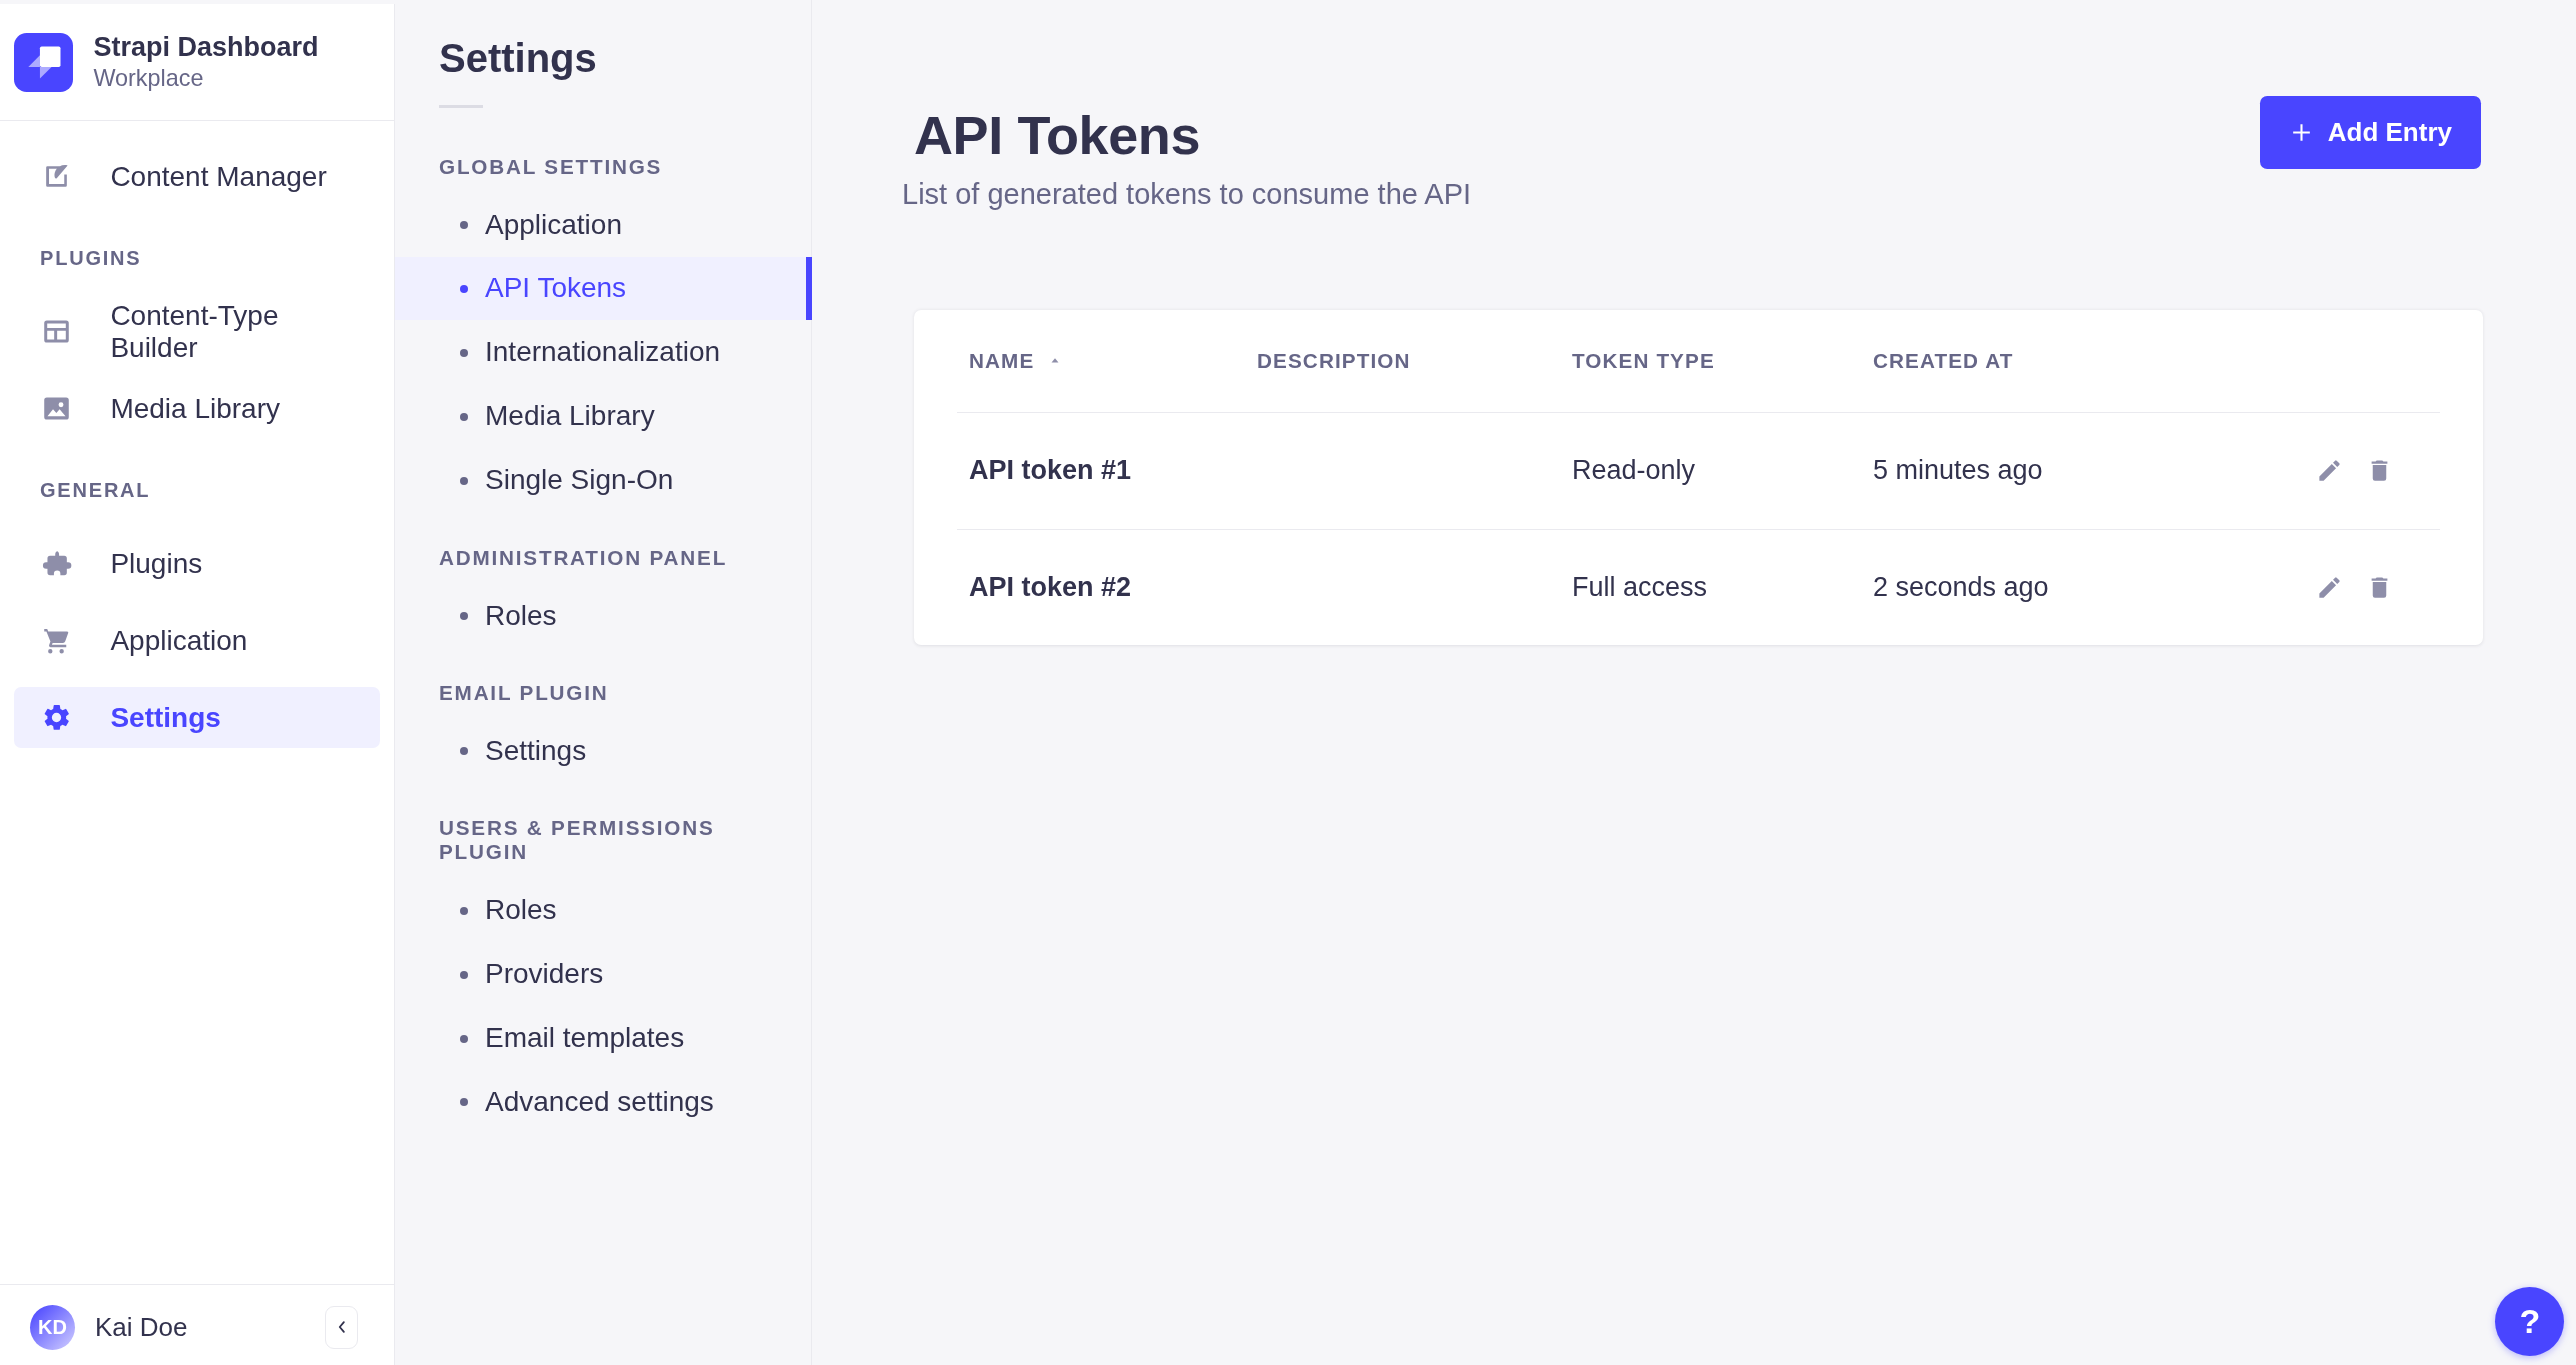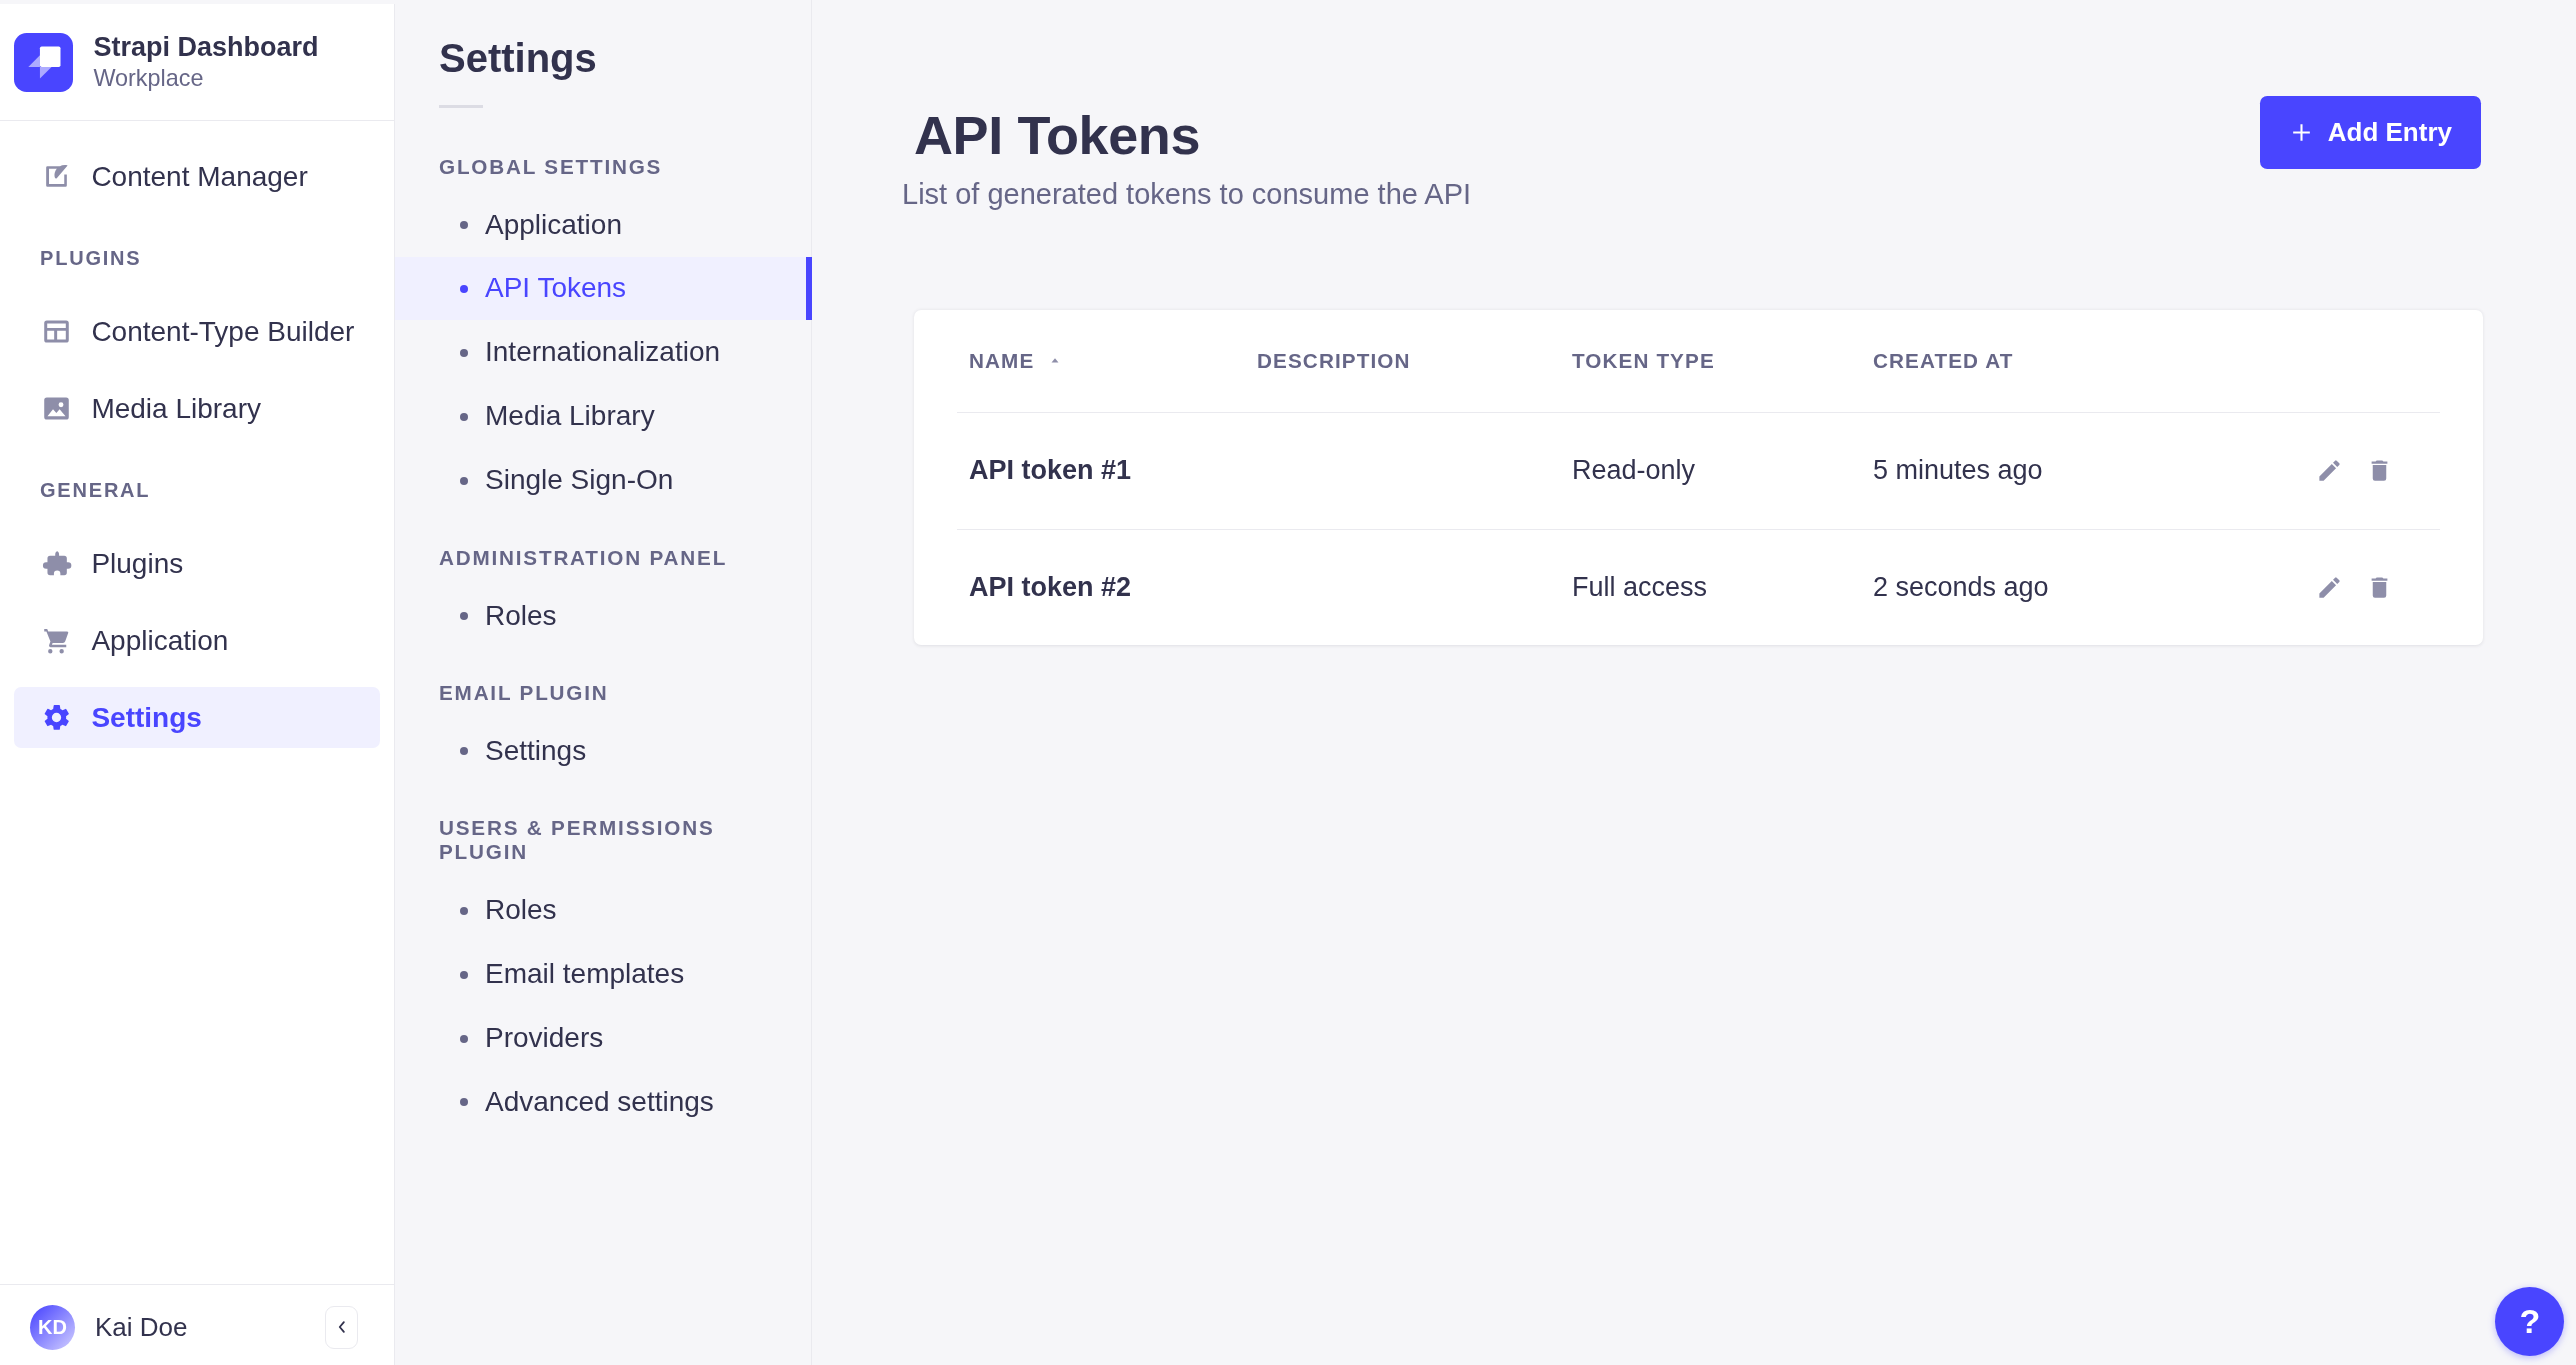--- a/index.html
+++ b/index.html
@@ -24,21 +24,21 @@
   }
   .logo {
     width: 59px; height: 59px; border-radius: 12.6px; background: #4945ff;
     flex: none;
   }
   .brand-name { font-size: 27px; font-weight: bold; color: #32324d; line-height: 1.25; }
   .brand-sub  { font-size: 23.4px; color: #666687; line-height: 1.25; }
 
   .side-nav { padding-top: 18px; }
   .nav-item {
-    display: flex; align-items: center; gap: 19px;
+    display: flex; align-items: center; gap: 38px;
     height: 61px; margin: 16px 14.4px 0; padding: 0 12.6px 0 27px;
     border-radius: 7.2px; font-size: 28px; color: #32324d; cursor: pointer;
   }
   .nav-item:first-child { margin-top: 7.2px; }
   .nav-item .ic { width: 31px; height: 31px; flex: none; fill: #8e8ea9; }
   .nav-item.active { background: #f0f0ff; color: #4945ff; font-weight: bold; }
   .nav-item.active .ic { fill: #4945ff; }
   .nav-section-label {
     margin: 40px 40px 31px; font-size: 20px; font-weight: bold;
     letter-spacing: 1.8px; color: #666687; text-transform: uppercase;
@@ -250,25 +250,25 @@
     <span>Settings</span>
   </div>
 
   <div class="sn-label">USERS &amp; PERMISSIONS PLUGIN</div>
   <div class="sn-item">
     <span class="bullet"></span>
     <span>Roles</span>
   </div>
   <div class="sn-item">
     <span class="bullet"></span>
+    <span>Providers</span>
+  </div>
+  <div class="sn-item">
+    <span class="bullet"></span>
     <span>Email templates</span>
-  </div>
-  <div class="sn-item">
-    <span class="bullet"></span>
-    <span>Providers</span>
   </div>
   <div class="sn-item">
     <span class="bullet"></span>
     <span>Advanced settings</span>
   </div>
 </nav>
 
 <main class="main">
   <h1 class="page-title">API Tokens</h1>
   <div class="page-subtitle">List of generated tokens to consume the API</div>

